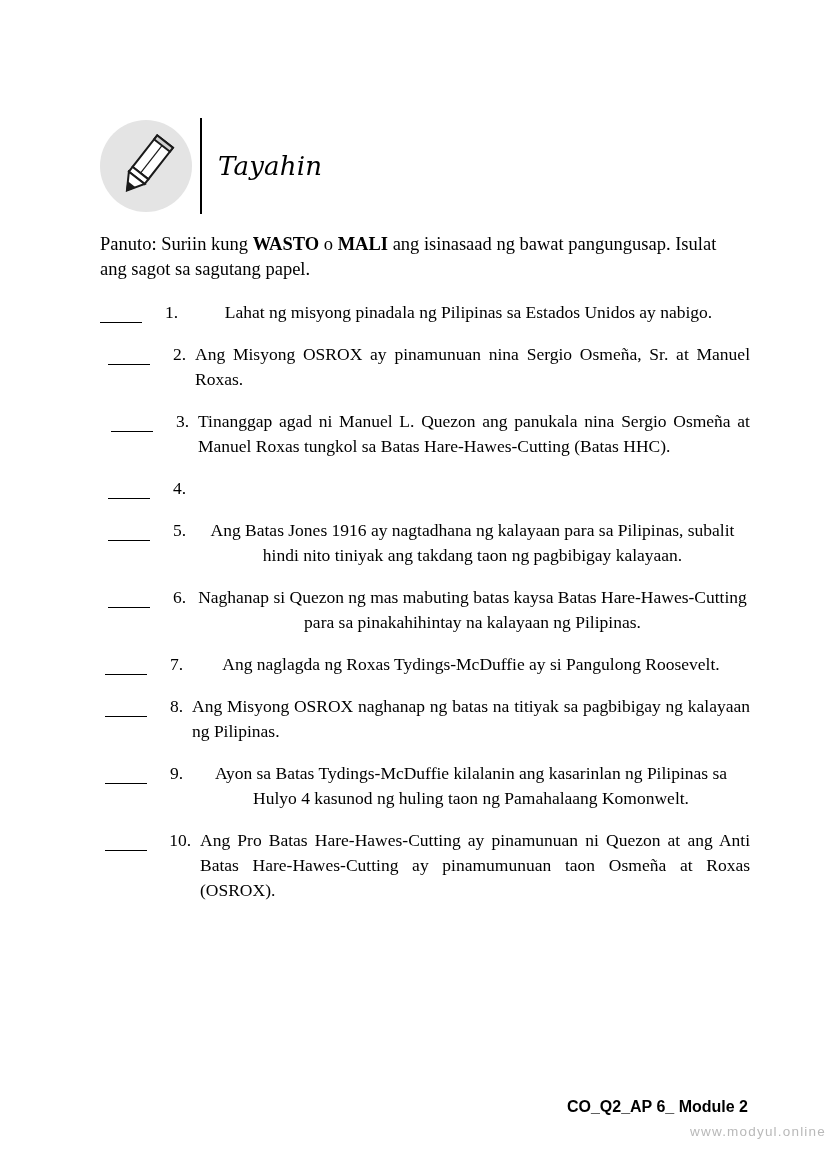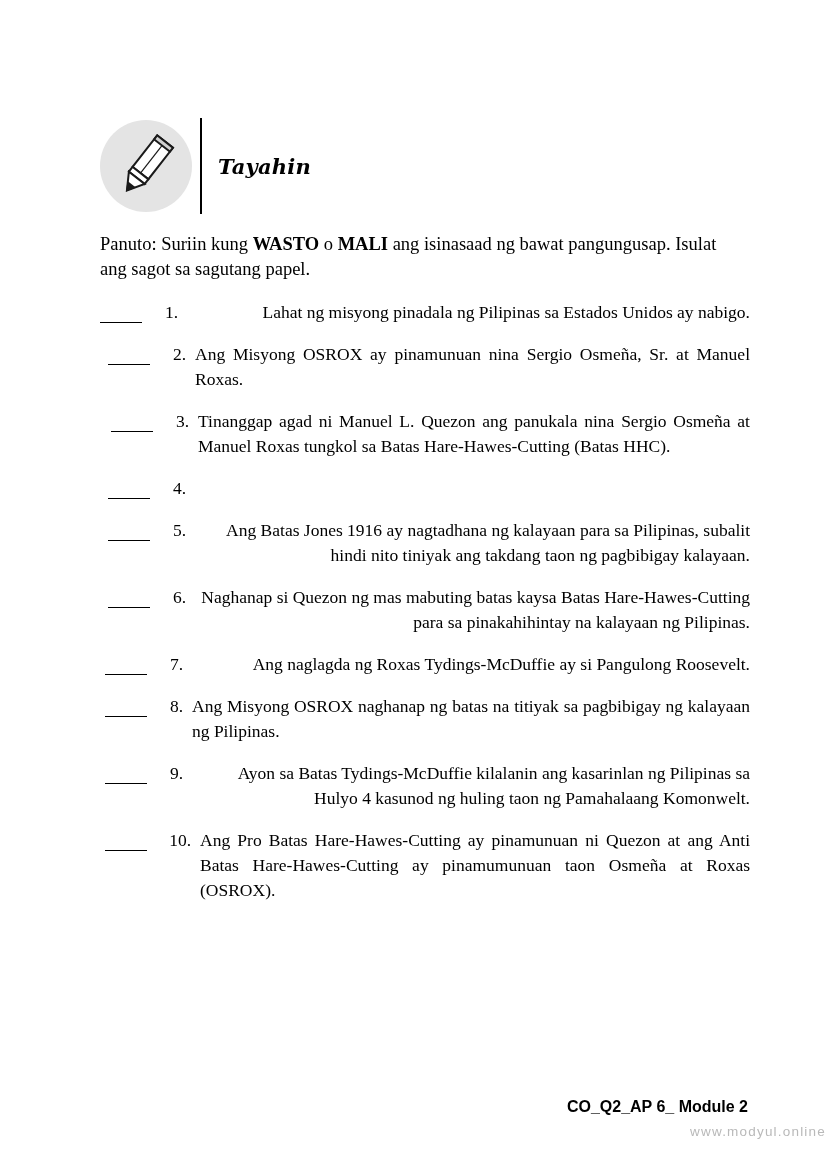--- a/index.html
+++ b/index.html
@@ -46,23 +46,23 @@
   }
   .header-divider {
     width: 2px;
     height: 96px;
     background: #000000;
     margin-left: 8px;
     margin-right: 16px;
   }
   .header-title {
     font-family: "DejaVu Serif", serif;
-    font-weight: bold;
+    font-weight: normal;
     font-style: italic;
-    font-size: 21px;
+    font-size: 26px;
     letter-spacing: 0.2px;
     white-space: nowrap;
   }
 
   
   .panuto {
     position: absolute;
     left: 100px;
     top: 232px;
     width: 628px;
@@ -96,21 +96,21 @@
     flex: 0 0 auto;
     width: 36px;
     text-align: right;
     padding-right: 9px;
     white-space: nowrap;
   }
   .txt {
     flex: 1 1 auto;
     text-align: justify;
   }
-  .txt.nojust { text-align: right; }
+  .txt.nojust { text-align: center; }
 
   
   .i1 .blank { margin-left: 0px; }
   .i2 .blank { margin-left: 8px; }
   .i3 .blank { margin-left: 11px; }
   .i4 .blank { margin-left: 8px; }
   .i5 .blank { margin-left: 8px; }
   .i6 .blank { margin-left: 8px; }
   .i7 .blank { margin-left: 5px; }
   .i8 .blank { margin-left: 5px; }

